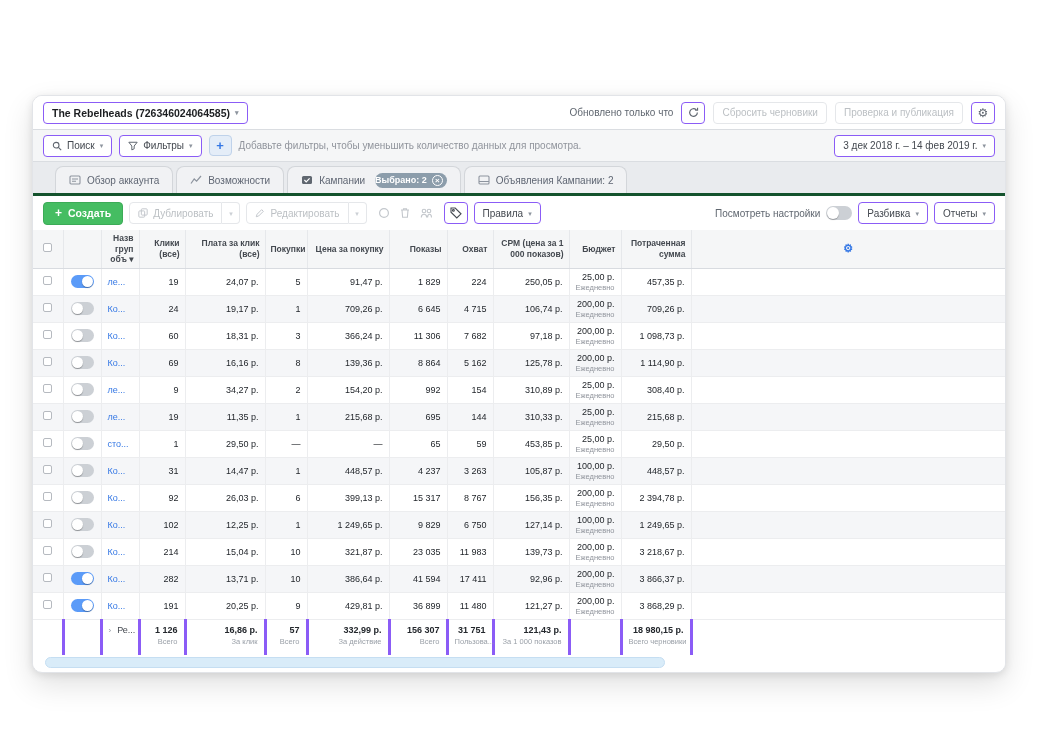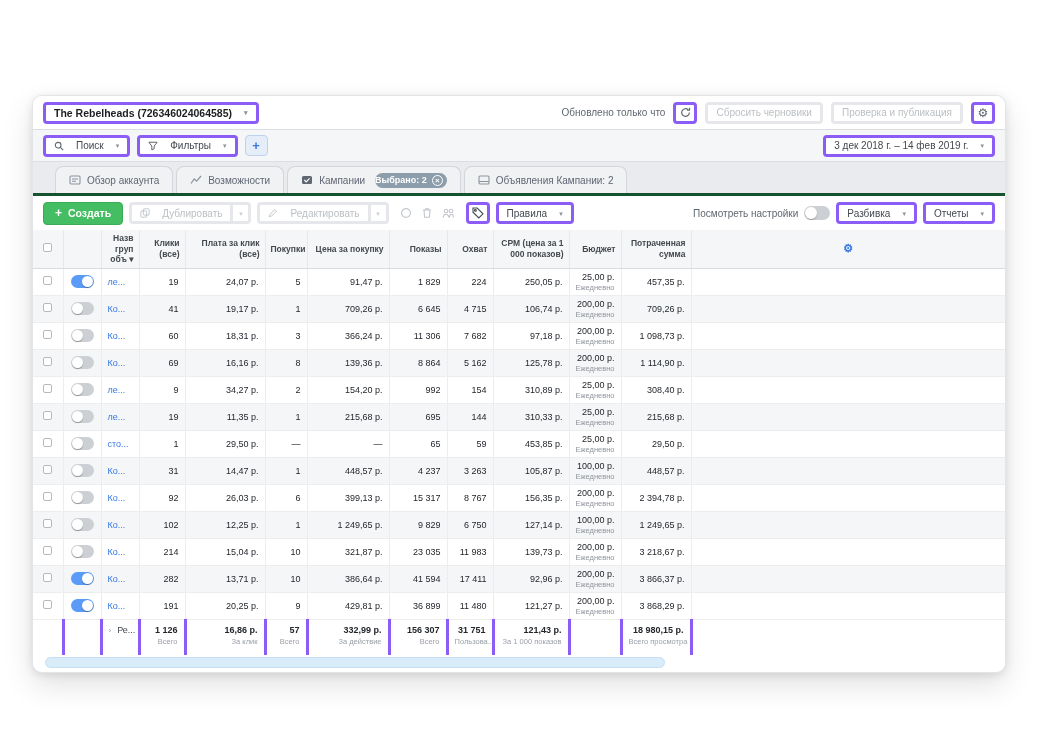--- a/index.html
+++ b/index.html
@@ -1,19 +1,19 @@
 <!DOCTYPE html>
 <html><head>
 <meta charset="utf-8">
 <style>
   *{box-sizing:border-box;margin:0;padding:0}
   body{width:1038px;height:752px;background:#fff;font-family:"Liberation Sans",sans-serif;position:relative;overflow:hidden}
   .card{position:absolute;left:32px;top:95px;width:974px;height:578px;background:#fff;border:1px solid #e2e4e8;border-radius:10px;box-shadow:0 2px 8px rgba(0,0,0,.10),0 12px 30px rgba(0,0,0,.12);overflow:hidden}
   
-  .btn{display:inline-flex;align-items:center;gap:12px;border:3px solid #8b5cf6;border-radius:4px;background:#fff;font-size:10px;color:#444950;padding:0 8px;height:22px;white-space:nowrap;cursor:pointer}
+  .btn{display:inline-flex;align-items:center;gap:5px;border:1px solid #8b5cf6;border-radius:4px;background:#fff;font-size:10px;color:#444950;padding:0 8px;height:22px;white-space:nowrap;cursor:pointer}
   .btn.dis{color:#bcc0c4;border-color:#e5e7ea}
   .car{font-size:7px;color:#8d949e;line-height:1}
   .dis .car{color:#ccd0d5}
   .iconbtn{width:24px;justify-content:center;padding:0}
   .grow{flex:1}
   svg{display:block}
   
   .topbar{height:34px;display:flex;align-items:center;gap:8px;padding:0 10px;border-bottom:1px solid #dadde1;background:#fff}
   .acct{font-weight:700;color:#1c1e21;font-size:10.5px}
   .status{font-size:10px;color:#606770}
@@ -108,20 +108,21 @@
     <div class="btn">
       <svg width="10" height="10" viewBox="0 0 12 12" fill="none" stroke="#606770" stroke-width="1.2">
           <path d="M1 1.5h10L7.4 6v3.3L4.6 10.7V6z"></path>
         </svg>
       <span>Фильтры</span>
       <span class="car">▾</span>
     </div>
     <span class="addbtn">
         <span>+</span>
       </span>
+    <span class="ph">Добавьте фильтры, чтобы уменьшить количество данных для просмотра.</span>
     <div class="grow"></div>
     <div class="btn">
       <span>3 дек 2018 г. – 14 фев 2019 г.</span>
       <span class="car">▾</span>
     </div>
   </div>
 
   <div class="tabbar">
     <div class="tab">
       <svg width="12" height="12" viewBox="0 0 12 12" fill="none" stroke="#8d949e" stroke-width="1.1">
@@ -269,21 +270,21 @@
           <td>224</td>
           <td>250,05 р.</td>
           <td>25,00 р.<span class="bnote">Ежедневно</span></td>
           <td>457,35 р.</td>
           <td class="c-fill"></td>
         </tr>
         <tr>
           <td class="c-cb"><span class="cb"></span></td>
           <td class="c-tg"><span class="tgl "><span class="k"></span></span></td>
           <td class="c-name"><span class="adset">Ко...</span></td>
-          <td>41</td>
+          <td>24</td>
           <td>19,17 р.</td>
           <td>1</td>
           <td>709,26 р.</td>
           <td>6 645</td>
           <td>4 715</td>
           <td>106,74 р.</td>
           <td>200,00 р.<span class="bnote">Ежедневно</span></td>
           <td>709,26 р.</td>
           <td class="c-fill"></td>
         </tr>
@@ -459,21 +460,21 @@
           <td class="c-tg"></td>
           <td class="c-name"><span class="expander">›</span>Ре...</td>
           <td>1 126<span class="tnote">Всего</span></td>
           <td>16,86 р.<span class="tnote">За клик</span></td>
           <td>57<span class="tnote">Всего</span></td>
           <td>332,99 р.<span class="tnote">За действие</span></td>
           <td>156 307<span class="tnote">Всего</span></td>
           <td>31 751<span class="tnote">Пользова...</span></td>
           <td>121,43 р.<span class="tnote">За 1 000 показов</span></td>
           <td></td>
-          <td>18 980,15 р.<span class="tnote">Всего просмотра</span></td>
+          <td>18 980,15 р.<span class="tnote">Всего черновики</span></td>
           <td class="c-fill"></td>
         </tr>
       </tfoot>
   </table>
 
   <div class="scrollarea">
     <div class="thumb"></div>
   </div>
 
 </div>

